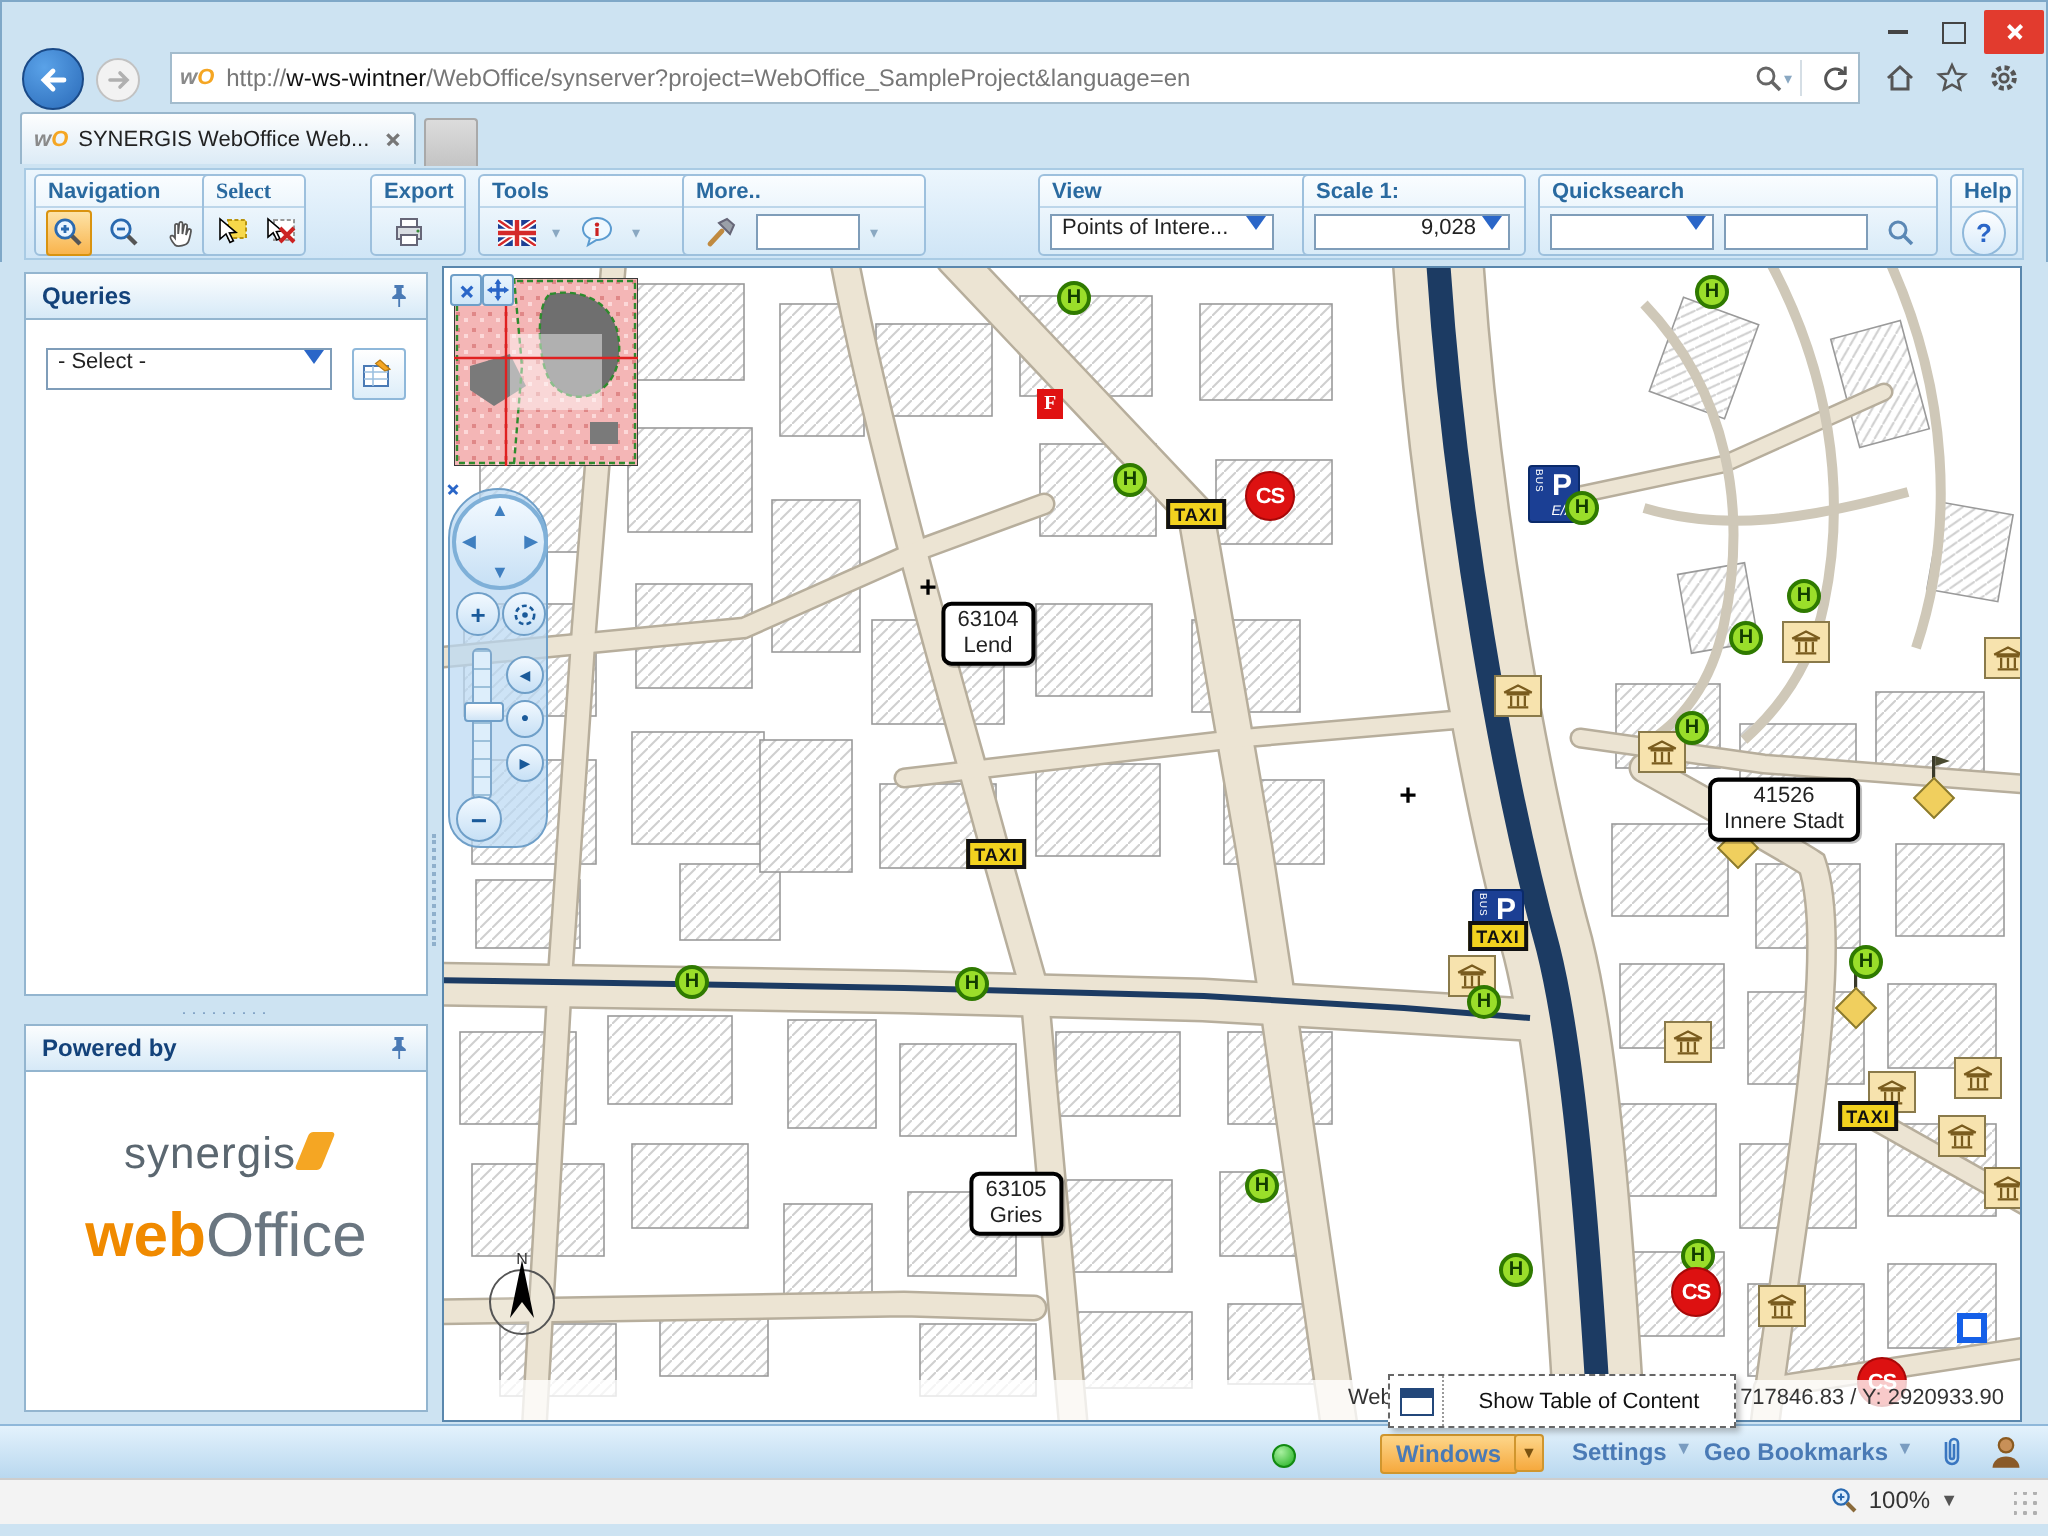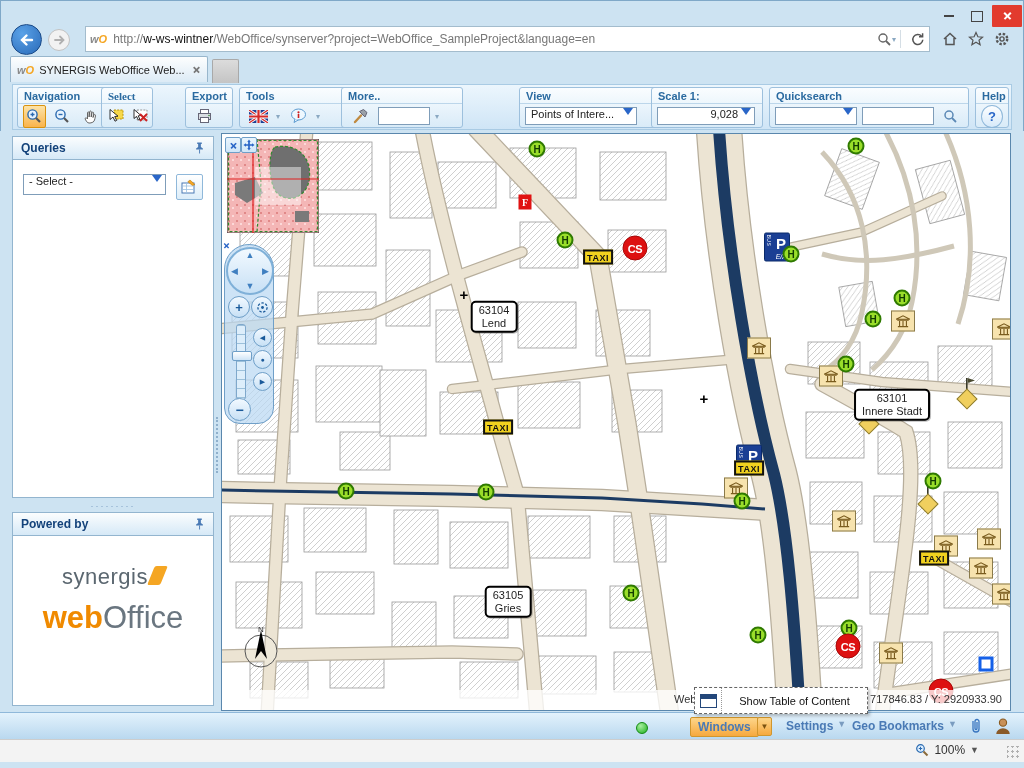--- a/index.html
+++ b/index.html
@@ -695,21 +695,21 @@
         <div class="mk mk-h" style="left: 627px; top: 494px;">H</div>
         <div class="mk mk-cs" style="left: 413px; top: 114px;">CS</div>
         <div class="mk mk-cs" style="left: 626px; top: 512px;">CS</div>
         <div class="mk mk-cs" style="left: 719px; top: 557px;">CS</div>
         <div class="mk mk-bluesq" style="left: 764px; top: 530px;"></div>
         <div class="area-label" style="left: 272px; top: 183px;">
           <div>63104</div>
           <div>Lend</div>
         </div>
         <div class="area-label" style="left: 670px; top: 271px;">
-          <div>63101</div>
+          <div>41526</div>
           <div>Innere Stadt</div>
         </div>
         <div class="area-label" style="left: 286px; top: 468px;">
           <div>63105</div>
           <div>Gries</div>
         </div>
       </div>
 
   </div>
 

